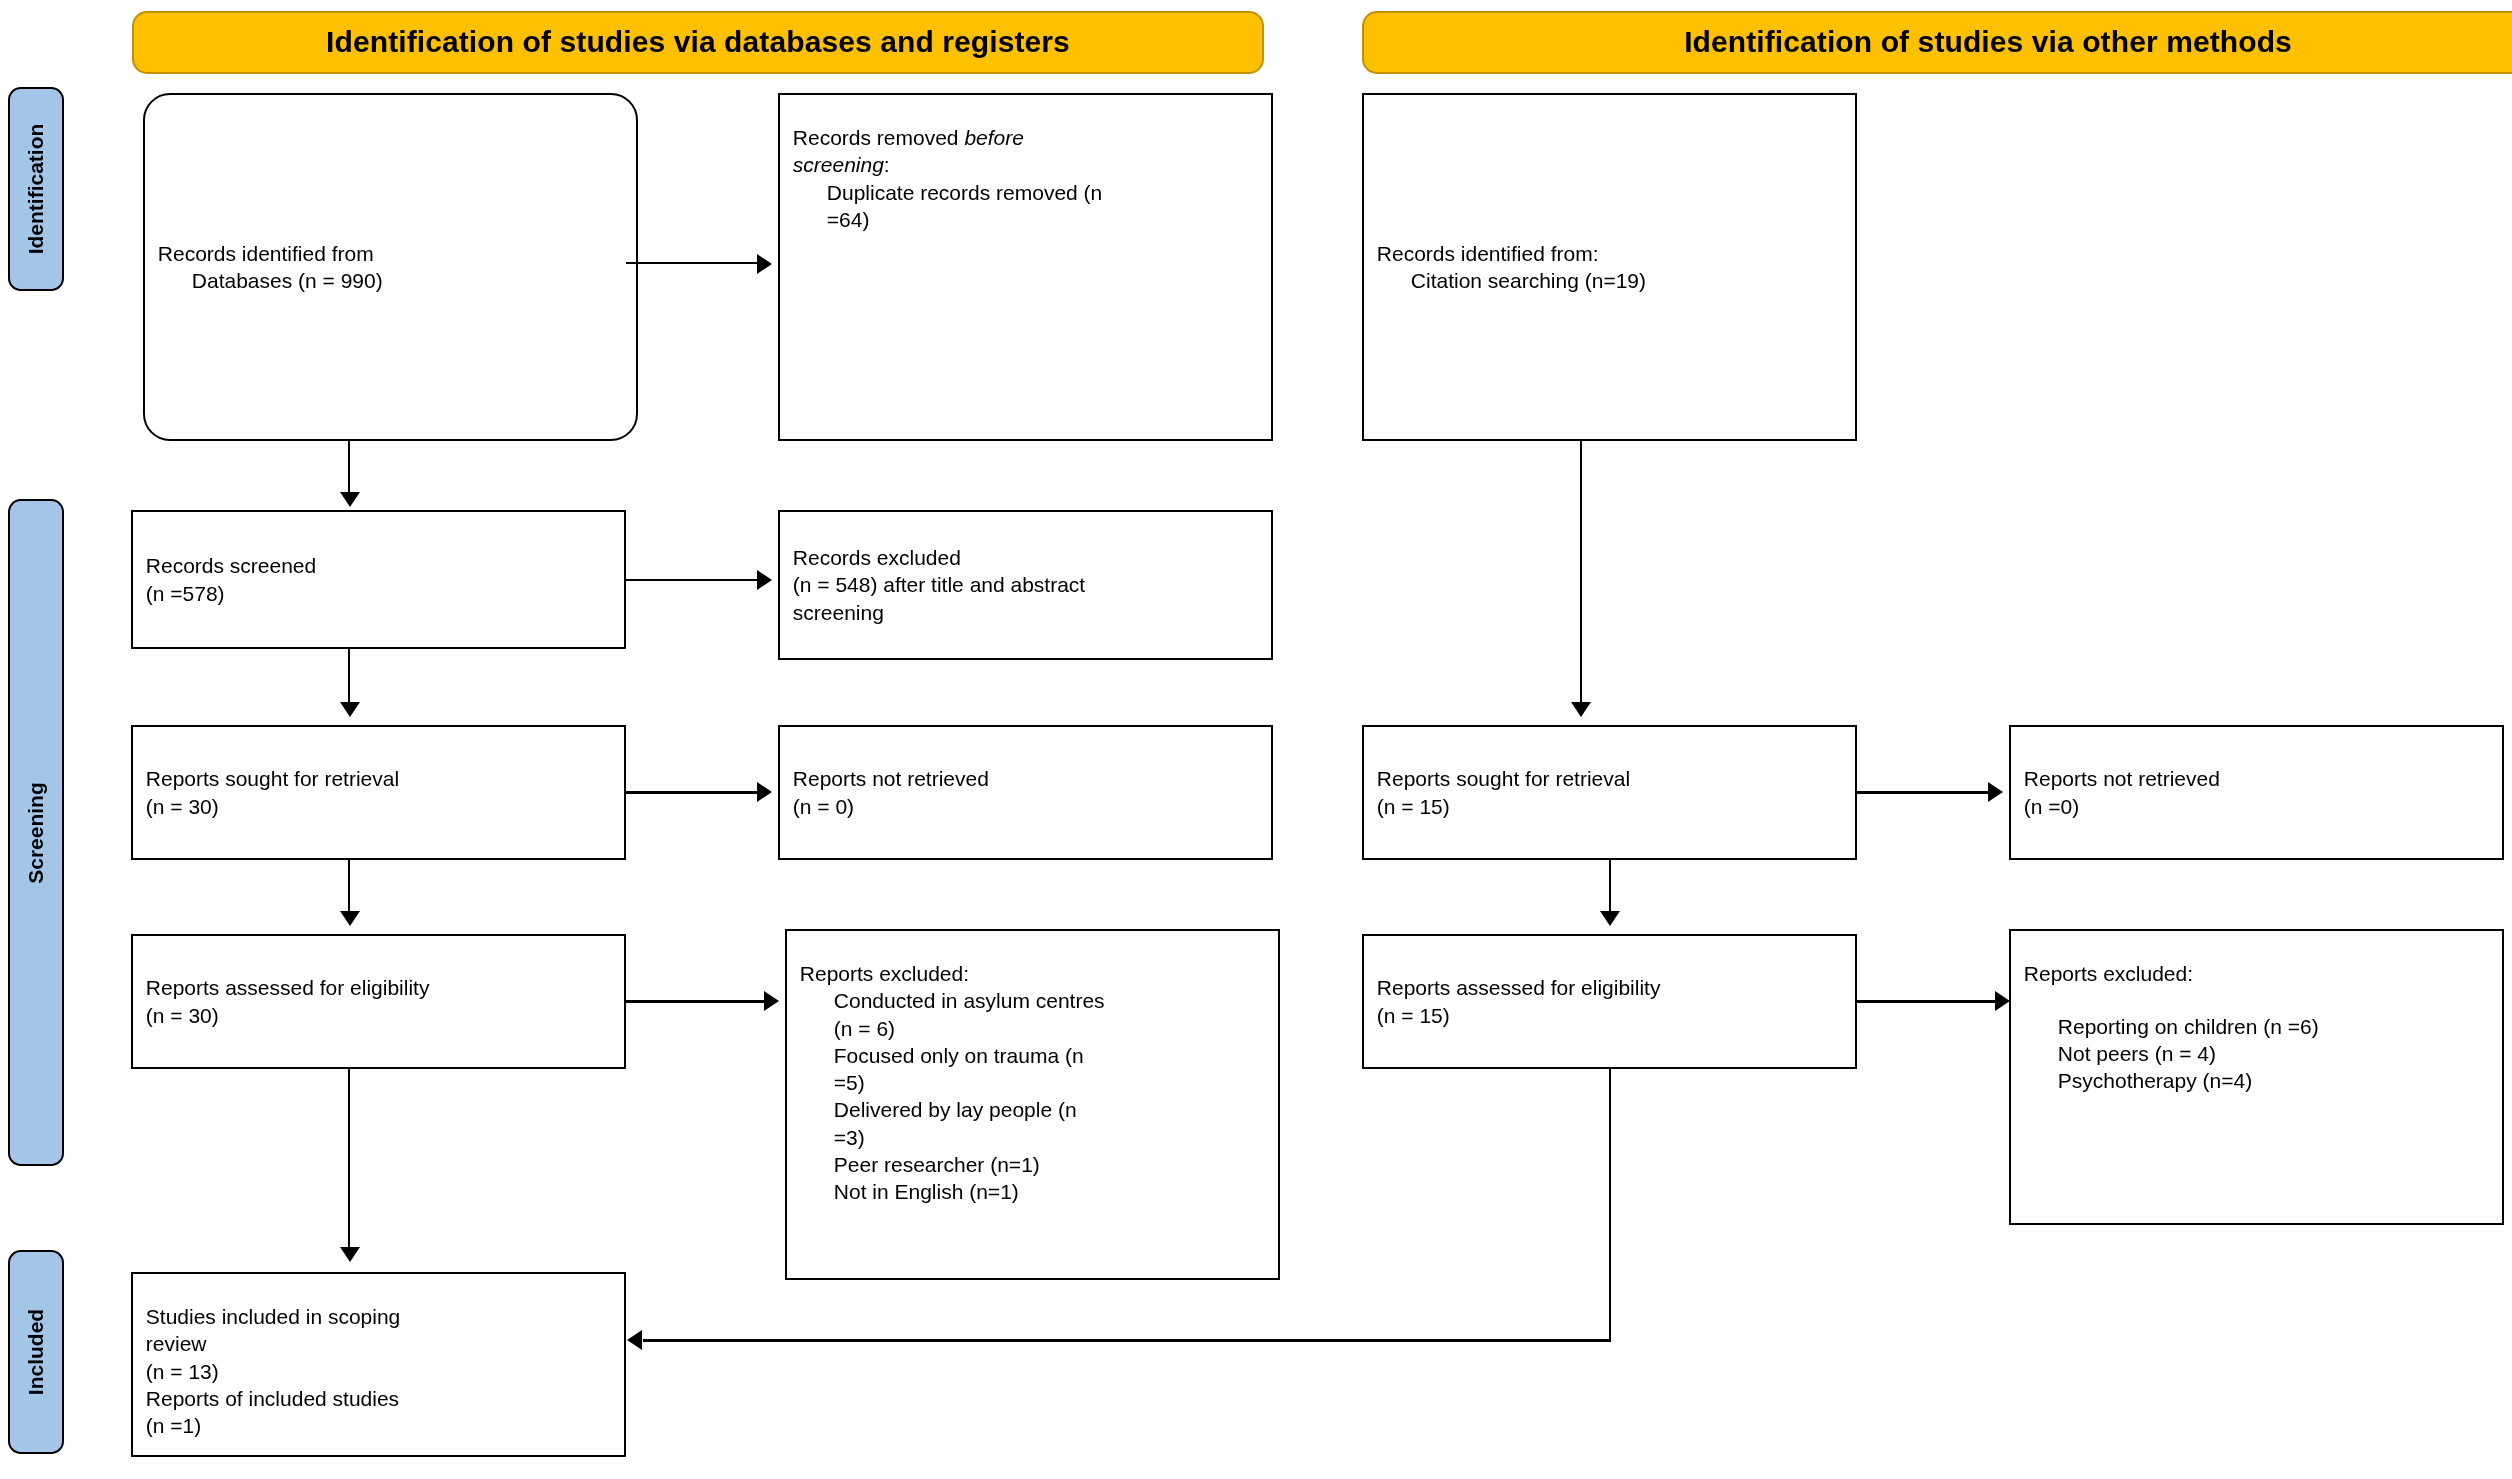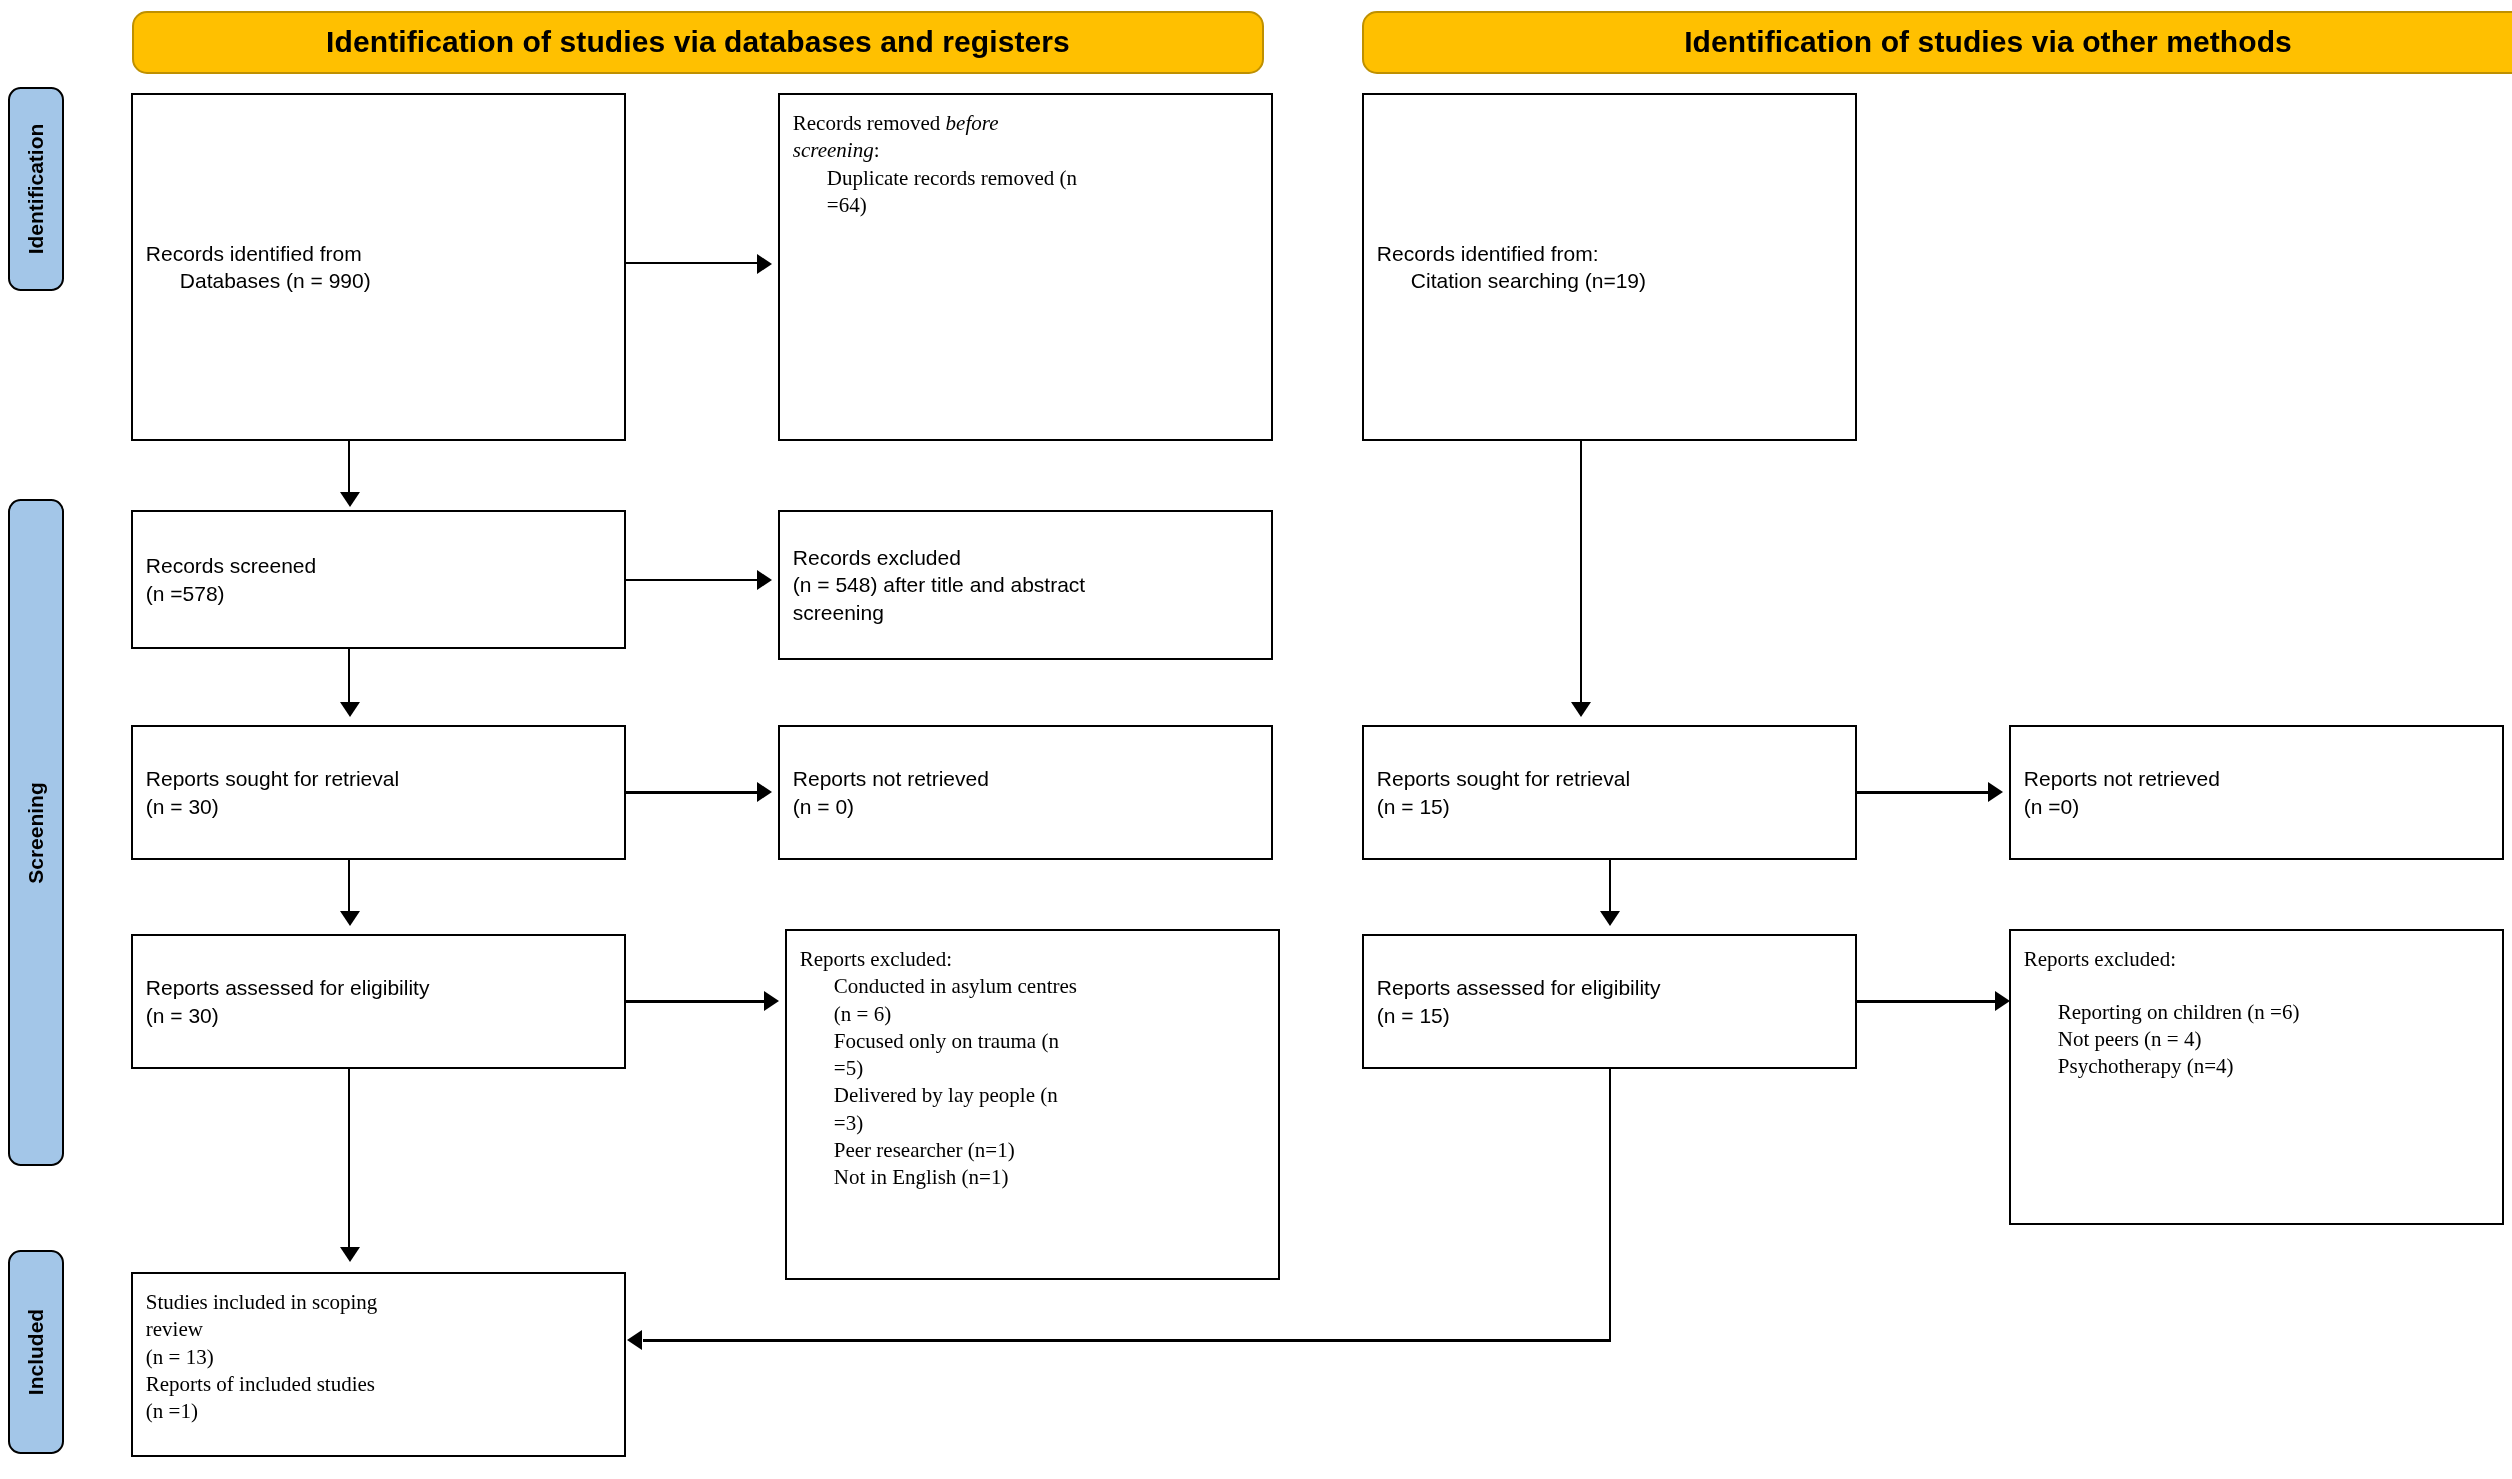--- a/index.html
+++ b/index.html
@@ -24,21 +24,21 @@
     transform:translate(-50%,-50%) rotate(-90deg);
     white-space:nowrap;font-weight:bold;font-size:21px;color:#000;
   }
 
   
   .box{
     position:absolute;background:#fff;border:2.3px solid #000;box-sizing:border-box;
     display:flex;flex-direction:column;justify-content:center;
     padding:5.8px 12.8px;font-size:21px;line-height:1.30;color:#000;
   }
-  .box.top{justify-content:flex-start;padding-top:15px;font-family:Liberation Serif, serif;}
+  .box.top{justify-content:flex-start;padding-top:29px;}
   .box p{margin:0;}
   .box .indent{padding-left:34px;}
   .box .indent2{padding-left:34px;}
   .ital{font-style:italic;}
 
   
   .hline{position:absolute;background:#000;height:2.9px;}
   .vline{position:absolute;background:#000;width:2.9px;}
   .arrow-r{position:absolute;width:0;height:0;
     border-top:10px solid transparent;border-bottom:10px solid transparent;
@@ -66,21 +66,21 @@
   </div>
 
   <div class="stage-tab" style="left:8.1px;top:499px;width:56px;height:667px;">
     <span class="vtext">Screening</span>
   </div>
 
   <div class="stage-tab" style="left:8.1px;top:1250px;width:56px;height:204px;">
     <span class="vtext">Included</span>
   </div>
 
-  <div class="box" style="left:131px;top:93px;width:495px;height:348px;">
+  <div class="box" style="left:143px;top:93px;width:495px;height:348px;border-radius:27px;">
     <p>Records identified from</p>
     <p class="indent">Databases (n = 990)</p>
   </div>
 
   <div class="box top" style="left:778px;top:93px;width:495px;height:348px;">
     <p><span>Records removed </span><span class="ital">before</span></p>
     <p><span class="ital">screening</span><span>:</span></p>
     <p class="indent">Duplicate records removed (n</p>
     <p class="indent">=64)</p>
   </div>

